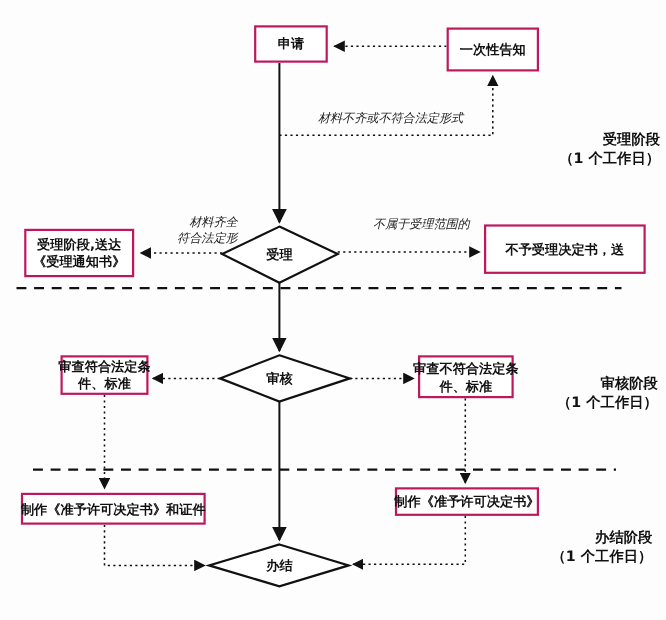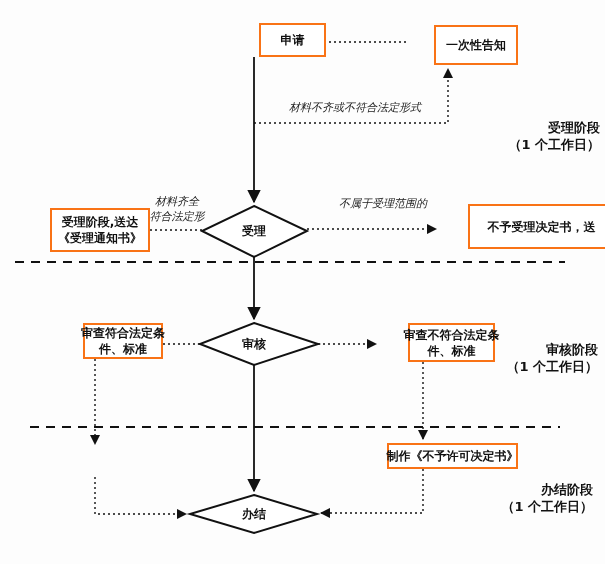--- a/index.html
+++ b/index.html
@@ -3,24 +3,24 @@
 <meta charset="utf-8">
 <style>
   html,body{margin:0;padding:0;background:#ffffff;}
   #canvas{
     position:relative;width:605px;height:564px;background:#fdfdfd;
     font-family:"DejaVu Sans","Liberation Sans",sans-serif;
     color:#111;overflow:hidden;
   }
   #connectors{position:absolute;left:0;top:0;width:605px;height:564px;}
   .node{
-    position:absolute;background:#fff;border:2px solid #f97316;
+    position:absolute;background:#fff;border:2px solid #be185d;
     display:flex;flex-direction:column;align-items:center;justify-content:center;
     font-size:12px;font-weight:600;line-height:16px;text-align:center;
-    box-sizing:border-box;white-space:nowrap;margin-left:28px;
+    box-sizing:border-box;white-space:nowrap;
   }
   .dlabel{
     position:absolute;display:flex;align-items:center;justify-content:center;
     font-size:12px;font-weight:600;text-align:center;
   }
   .stage{
     position:absolute;font-size:13px;font-weight:600;line-height:17px;
     text-align:right;
   }
   .stage span{display:block;}
@@ -86,33 +86,36 @@
   <div class="node" style="left:55px;top:323px;width:80px;height:36px;">
     <span>审查符合法定条</span>
     <span>件、标准</span>
   </div>
 
   <div class="node" style="left:380px;top:323px;width:87px;height:39px;">
     <span>审查不符合法定条</span>
     <span>件、标准</span>
   </div>
 
+  <div class="node" style="left:19px;top:448px;width:168px;height:29px;">
+    <span>制作《准予许可决定书》和证件</span>
+  </div>
 
   <div class="node" style="left:359px;top:443px;width:131px;height:26px;">
-    <span>制作《不予许可决定书》</span>
+    <span>制作《准予许可决定书》</span>
   </div>
 
   <div class="dlabel" style="left:224px;top:222px;width:60px;height:18px;">受理</div>
   <div class="dlabel" style="left:224px;top:335px;width:60px;height:18px;">审核</div>
   <div class="dlabel" style="left:224px;top:505px;width:60px;height:18px;">办结</div>
 
   <div class="ann" style="left:265px;top:100px;width:180px;">
     <span>材料不齐或不符合法定形式</span>
   </div>
-  <div class="ann" style="left:138px;top:194px;width:78px;">
+  <div class="ann" style="left:138px;top:194px;width:78px;text-align:right;">
     <span>材料齐全</span>
     <span>符合法定形</span>
   </div>
   <div class="ann" style="left:328px;top:196px;width:110px;">
     <span>不属于受理范围的</span>
   </div>
 
   <div class="stage" style="left:500px;top:119px;width:100px;">
     <span>受理阶段</span>
     <span>（1 个工作日）</span>

